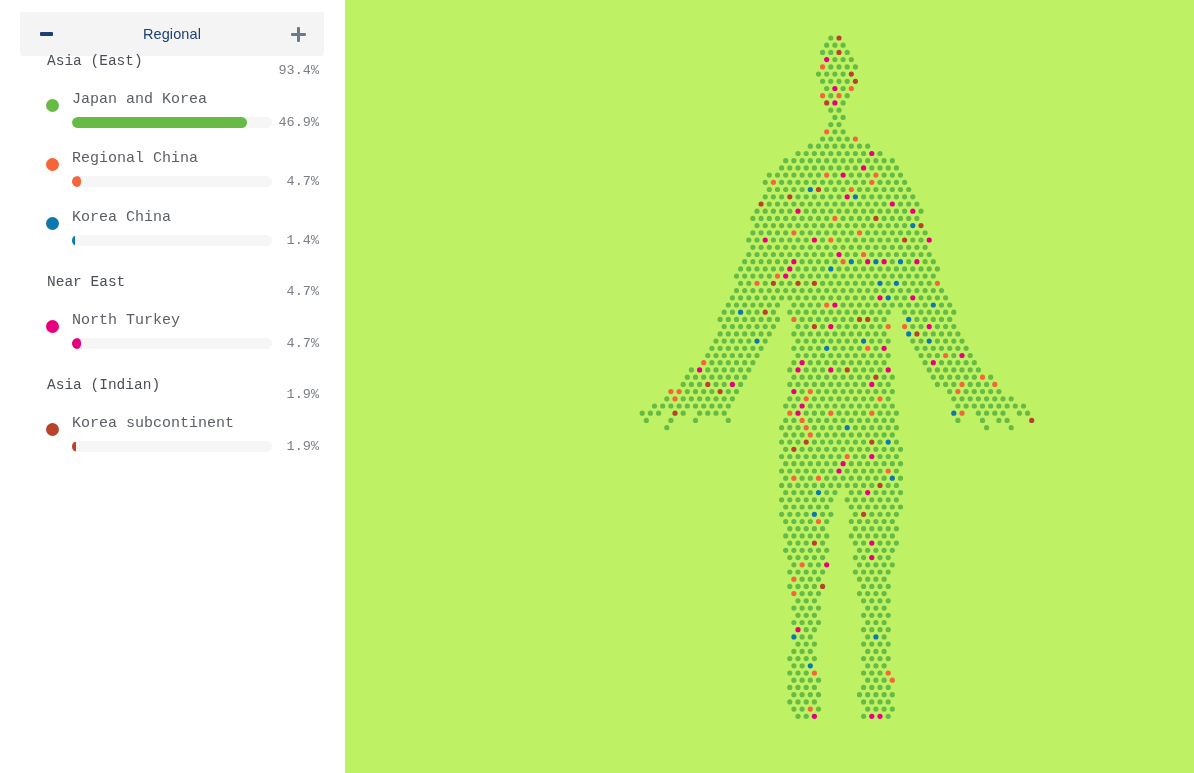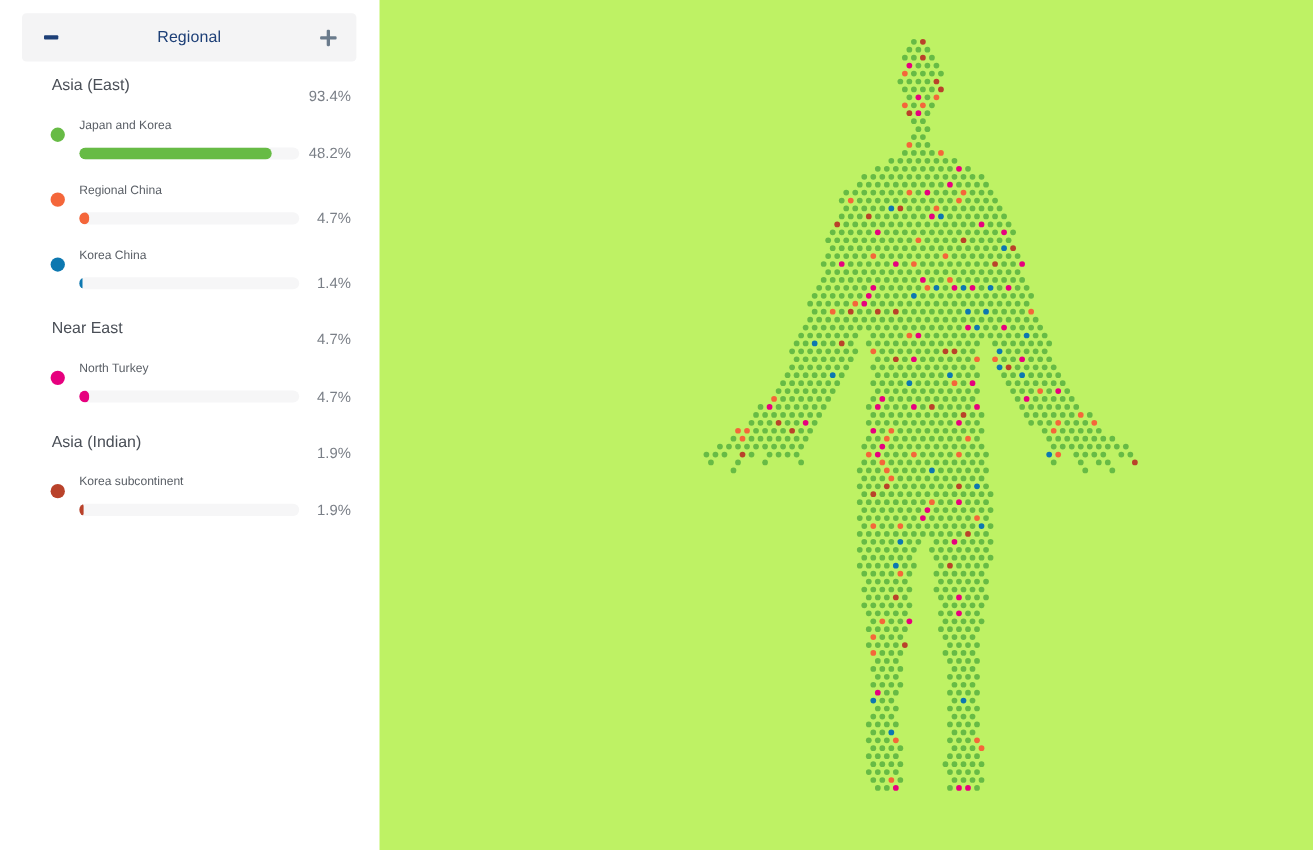--- a/index.html
+++ b/index.html
@@ -91,22 +91,23 @@
     left: 0; top: 6px; width: 15px; height: 3.5px;
   }
   .glyph-plus::after {
     top: 0; left: 6px; height: 15px; width: 3.5px;
   }
 
   
   #region-list {
     position: absolute;
     left: 0;
-    top: 64px;
+    top: 47px;
     width: 345px;
+    font-family: Liberation Mono, monospace;
   }
 
   .group {
     position: relative;
   }
 
   .group-head {
     position: relative;
     height: 44px;
   }
@@ -139,21 +140,21 @@
     top: 8px;
     width: 13px;
     height: 13px;
     border-radius: 50%;
   }
 
   .region-row .r-name {
     position: absolute;
     left: 72px;
     top: 0px;
-    font-size: 11px;
+    font-size: 15px;
     color: #5a5f66;
     white-space: nowrap;
   }
 
   .region-row .track {
     position: absolute;
     left: 72px;
     top: 26px;
     width: 200px;
     height: 11px;
@@ -213,21 +214,21 @@
           <div class="group-head">
             <span class="g-name">Asia (East)</span>
             <span class="g-pct">93.4%</span>
           </div>
           <div class="region-row">
             <span class="dot" style="background:#67bb45"></span>
             <span class="r-name">Japan and Korea</span>
             <span class="track">
               <span class="fill" style="width:174.6px;background:#67bb45"></span>
             </span>
-            <span class="r-pct">48.2%</span>
+            <span class="r-pct">46.9%</span>
           </div>
           <div class="region-row">
             <span class="dot" style="background:#f4663a"></span>
             <span class="r-name">Regional China</span>
             <span class="track">
               <span class="fill" style="width:9.4px;background:#f4663a"></span>
             </span>
             <span class="r-pct">4.7%</span>
           </div>
           <div class="region-row">

